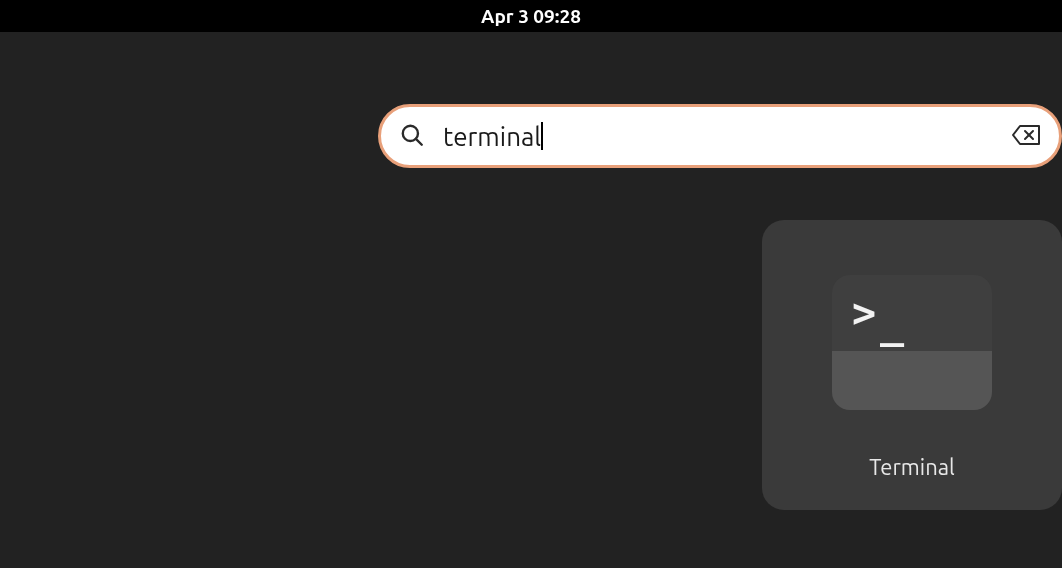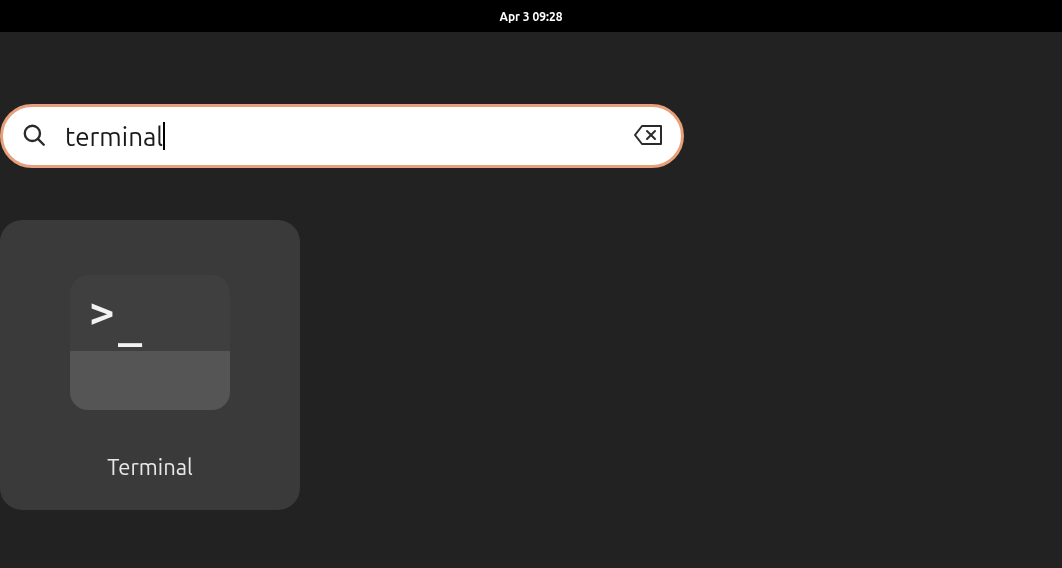--- a/index.html
+++ b/index.html
@@ -18,29 +18,29 @@
     .topbar {
       width: 100%;
       height: 32px;
       background: #000000;
       display: flex;
       justify-content: center;
       align-items: center;
     }
     .topbar-datetime {
       color: #ffffff;
-      font-size: 12px;
+      font-size: 19px;
       font-weight: 600;
       text-align: right;
     }
     .content {
       width: 100%;
       display: flex;
       flex-direction: column;
-      align-items: flex-start;
+      align-items: flex-end;
     }
     .search-wrapper {
       margin-top: 72px;
       width: 684px;
       height: 64px;
       border-radius: 40px;
       background: #ffffff;
       border: 3px solid #e8a07a;
       display: flex;
       align-items: center;

